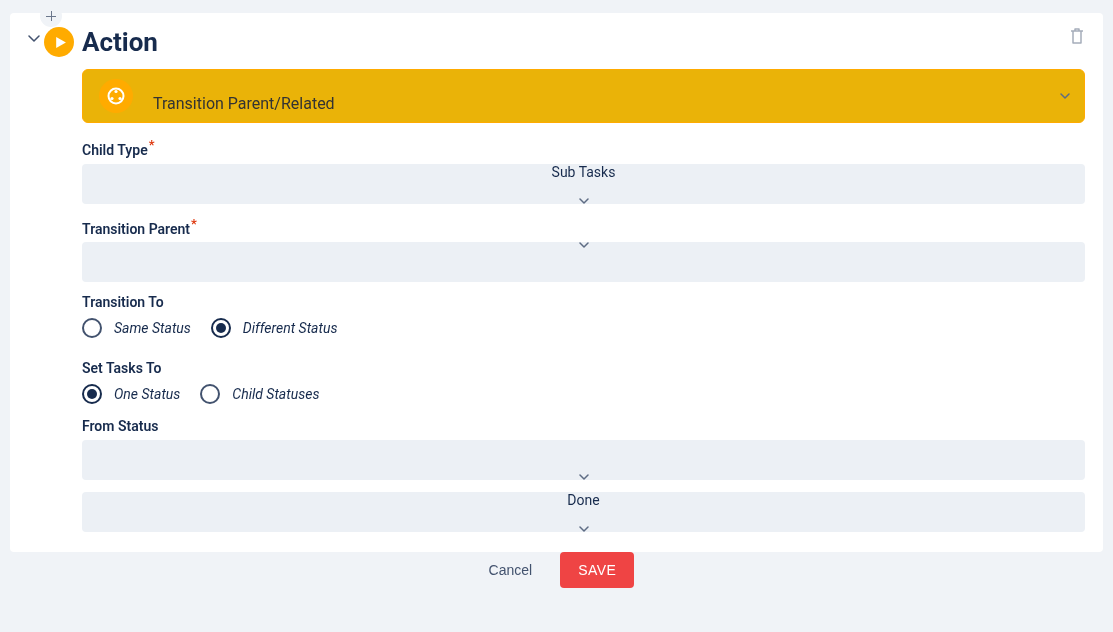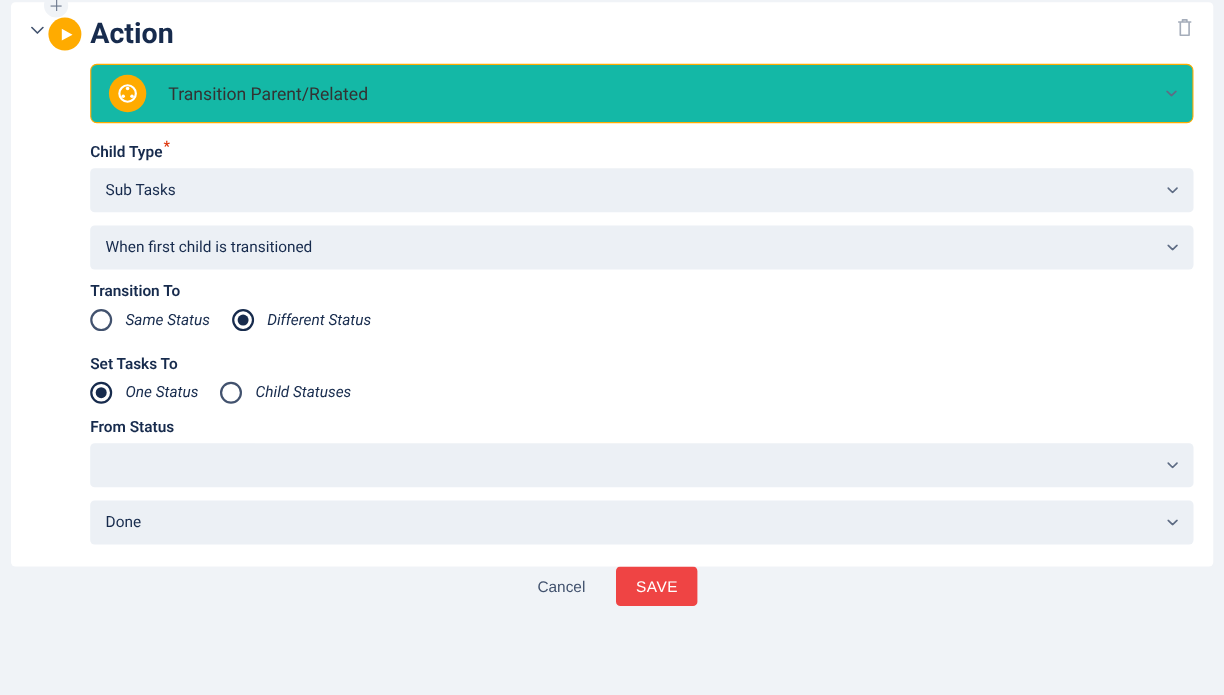--- a/index.html
+++ b/index.html
@@ -40,21 +40,21 @@
     }
     .add-plus::before {
       left: 4.5px; top: 0; width: 1px; height: 10px;
     }
     .add-plus::after {
       top: 4.5px; left: 0; height: 1px; width: 10px;
     }
     .panel {
       background: #fff;
       border-radius: 4px;
-      margin-top: 2px;
+      margin-top: 13px;
       padding: 14px 18px 20px 18px;
       position: relative;
     }
     .panel-header {
       display: flex;
       align-items: center;
       margin-bottom: 12px;
       position: relative;
     }
     .chevron {
@@ -95,22 +95,22 @@
       justify-content:center;
     }
     .form-body {
       padding-left: 54px;
     }
     .action-type-box {
       border: 1px solid #ffab00;
       border-radius: 6px;
       padding: 9px 16px;
       display: flex;
-      align-items: center;
-      background: #14b8a6;
+      align-items: flex-end;
+      background: #eab308;
       margin-bottom: 14px;
       cursor: pointer;
       position: relative;
     }
     .action-type-icon {
       width: 34px;
       height: 34px;
       border-radius: 50%;
       background: #ffab00;
       display:inline-flex;
@@ -148,20 +148,21 @@
       background: #ecf0f5;
       border: none;
       border-radius: 4px;
       padding: 0 14px;
       height: 40px;
       display: flex;
       align-items: center;
       justify-content: space-between;
       cursor: pointer;
       position: relative;
+      flex-direction: column;
     }
     .select-value {
       font-size: 14px;
       color: #172b4d;
     }
     .dropdown-caret svg { display:block; }
 
     .radio-row {
       display: flex;
       align-items: center;
@@ -281,22 +282,24 @@
           <span class="select-value">Sub Tasks</span>
           <span class="dropdown-caret">
             <svg width="10" height="6" viewBox="0 0 10 6">
                 <path d="M1 1l4 4 4-4" stroke="#5e6c84" stroke-width="1.5" fill="none" stroke-linecap="round" stroke-linejoin="round"></path>
               </svg>
           </span>
         </div>
       </div>
 
       <div class="field-group">
+        <div class="field-label">
+          <span>Transition Parent</span><span class="required">*</span>
+        </div>
         <div class="select">
-          <span class="select-value">When first child is transitioned</span>
           <span class="dropdown-caret">
             <svg width="10" height="6" viewBox="0 0 10 6">
                 <path d="M1 1l4 4 4-4" stroke="#5e6c84" stroke-width="1.5" fill="none" stroke-linecap="round" stroke-linejoin="round"></path>
               </svg>
           </span>
         </div>
       </div>
 
       <div class="field-group">
         <div class="field-label">Transition To</div>

